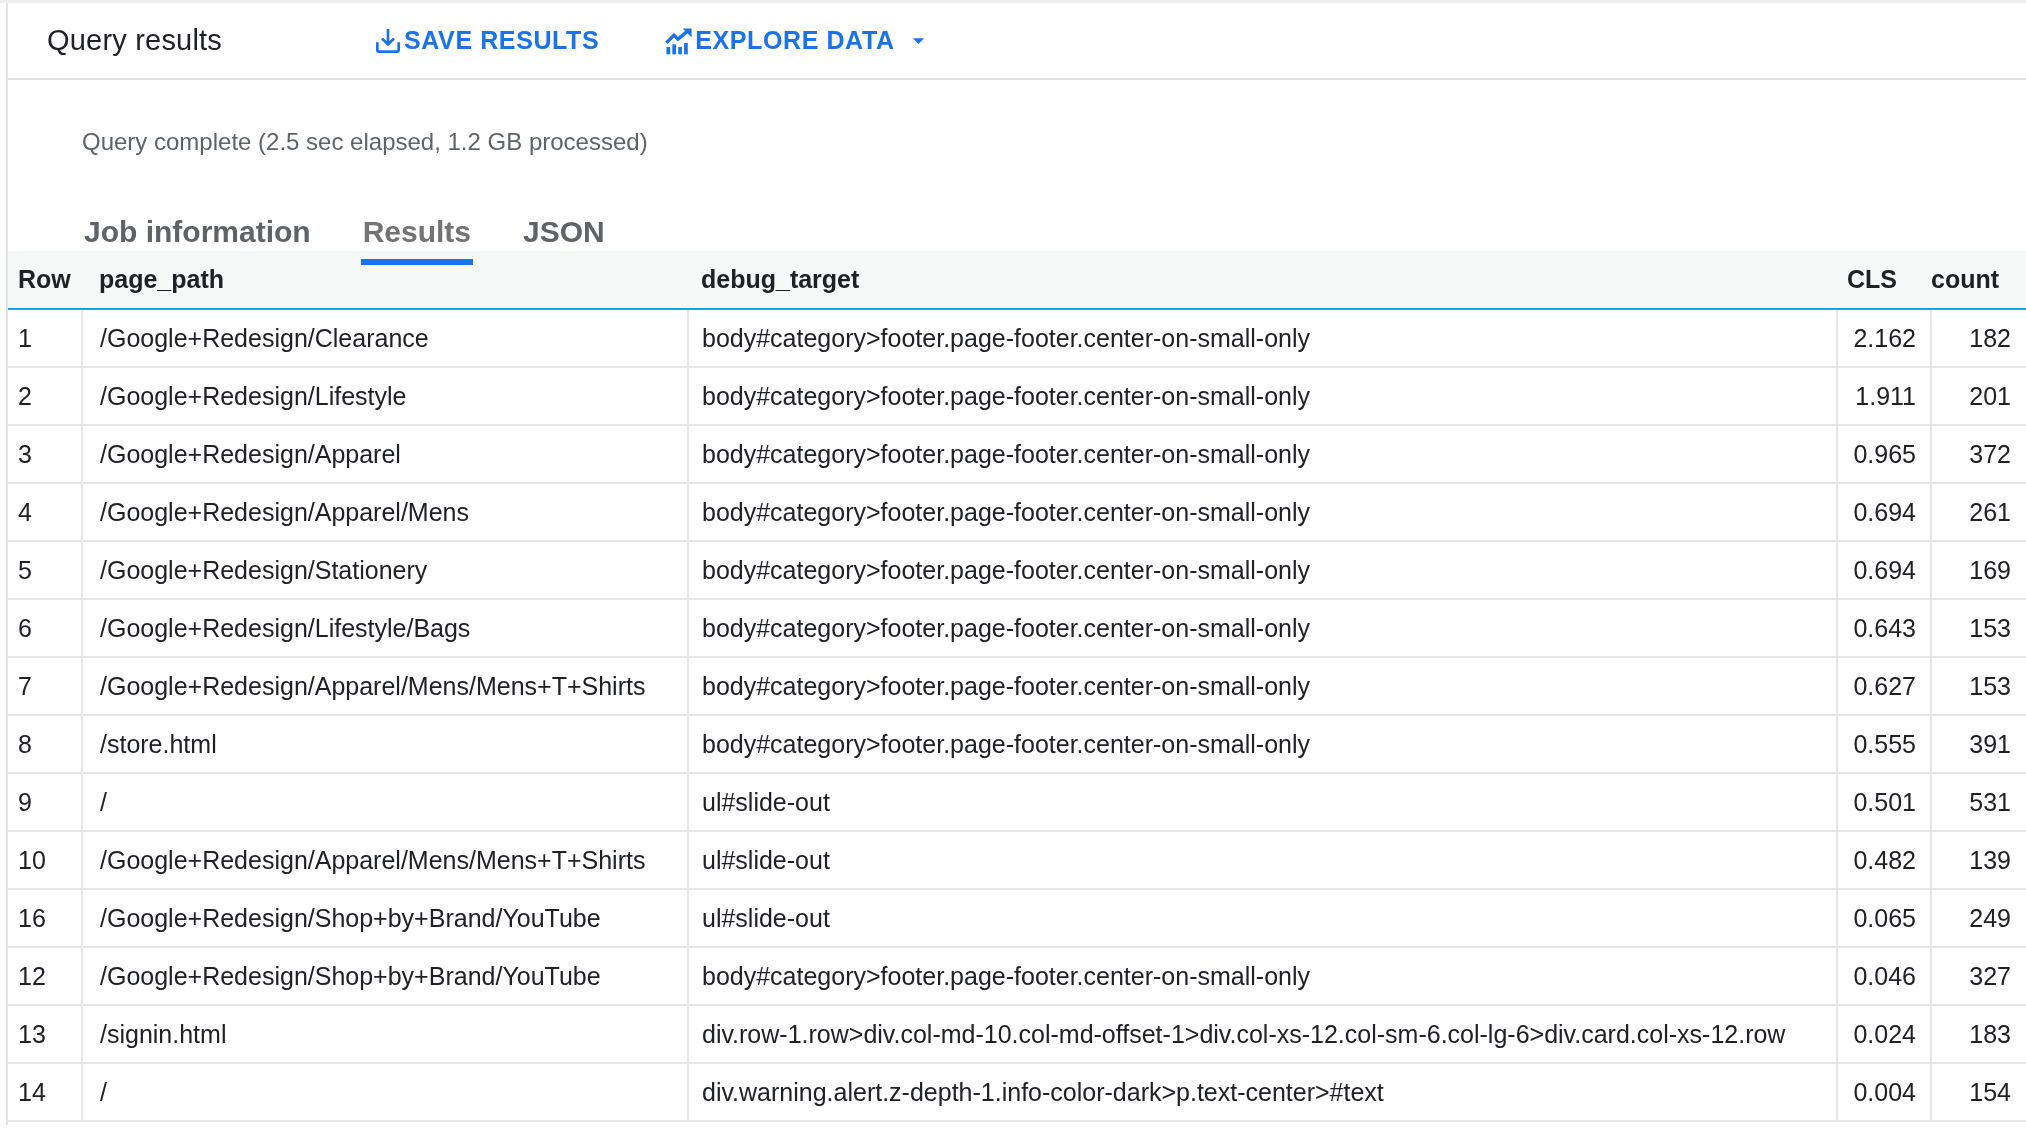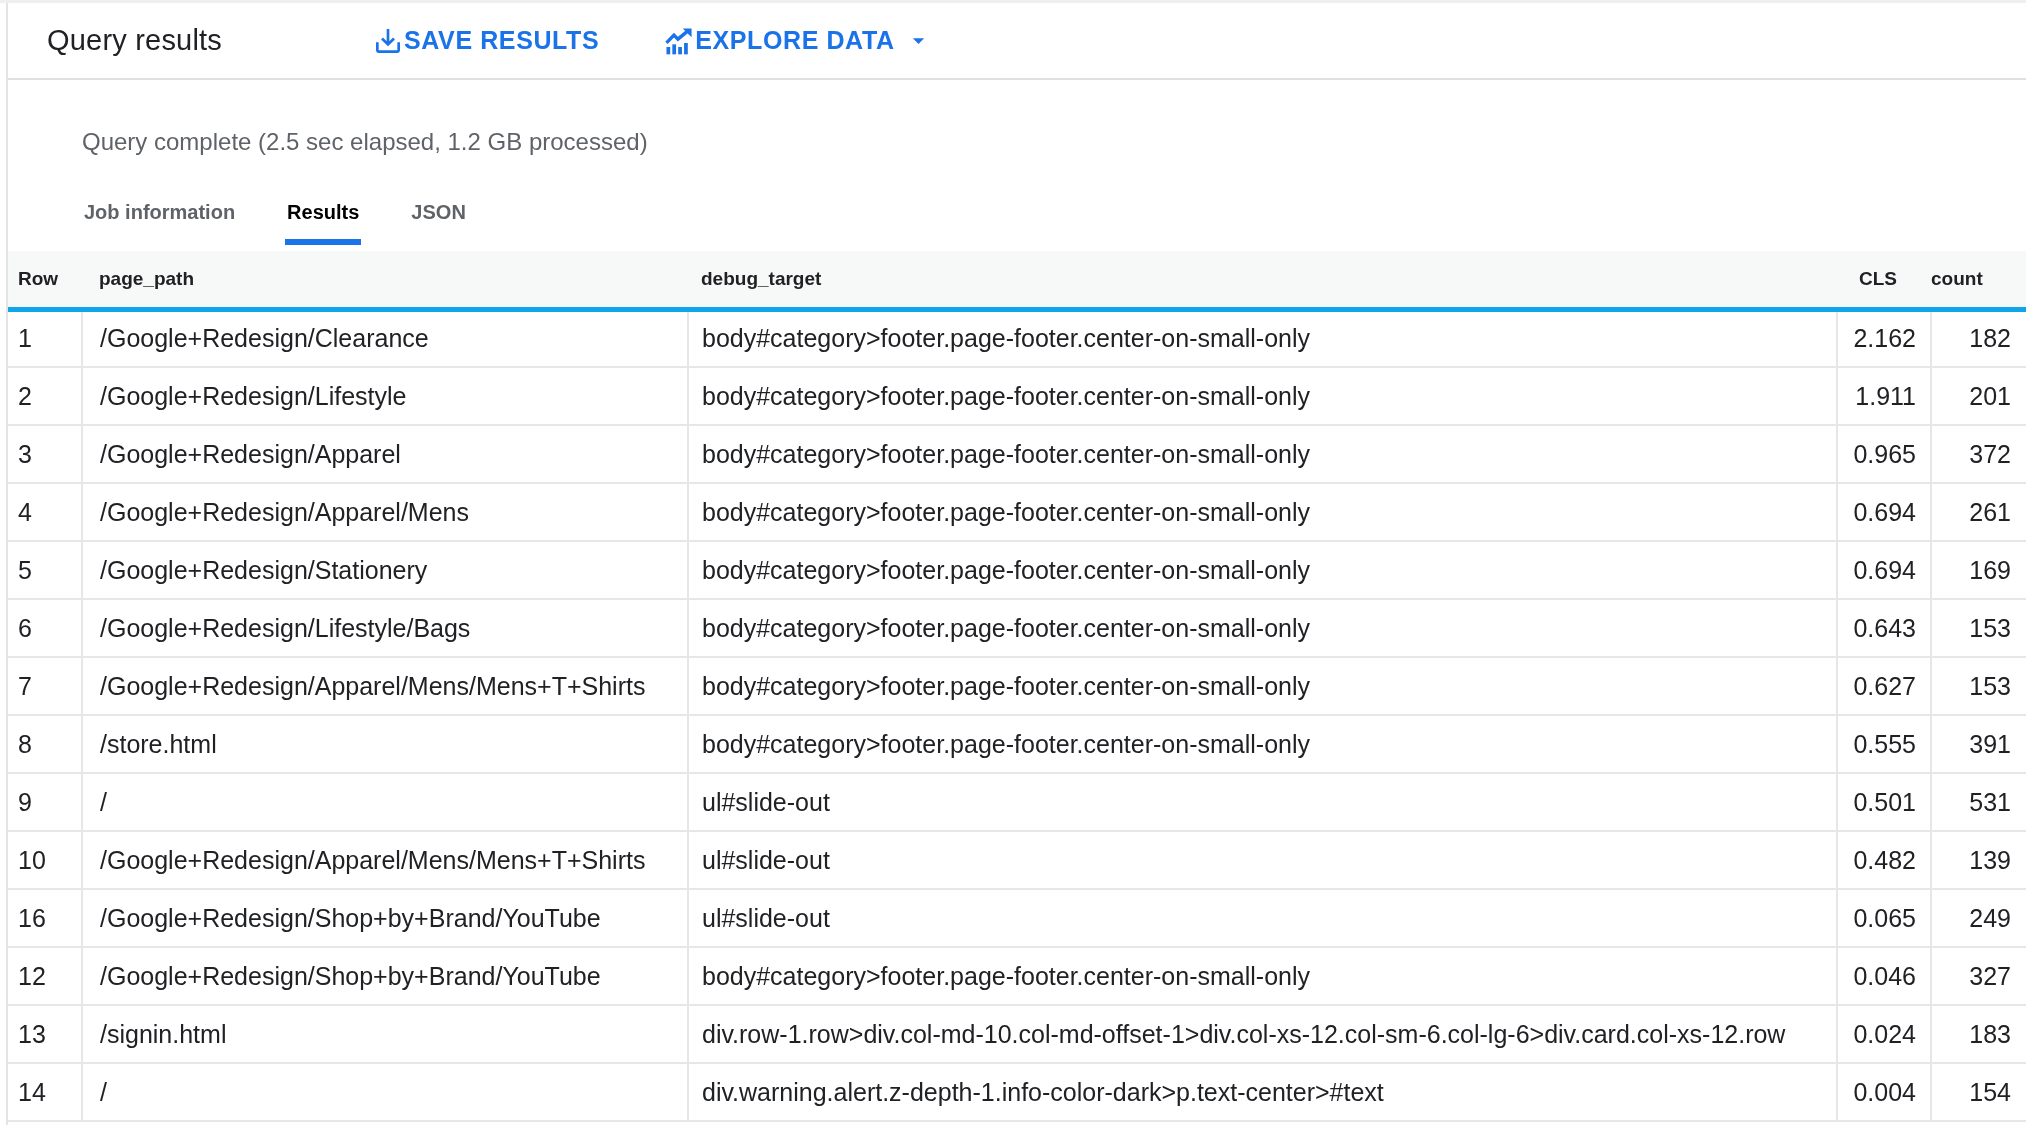--- a/index.html
+++ b/index.html
@@ -52,52 +52,53 @@
     box-sizing:border-box;
     padding:48px 0 0 74px;
   }
   .status-text {
     font-size:24px;
     line-height:28px;
     color:#5f6368;
   }
   .tabs { display:flex; gap:48px; margin-top:42px; }
   .tab {
-    font-size:20px; font-weight:700;
+    font-size:30px; font-weight:700;
     line-height:28px;
     color:#5f6368;
     padding:0 2px 13px 2px;
     border-bottom:6px solid transparent;
     cursor:pointer;
     white-space:nowrap;
-  }
-  .tab.active { color:#000000; border-bottom-color:#1a73e8; }
+    margin-top:20px;
+  }
+  .tab.active { color:#737373; border-bottom-color:#1a73e8; }
 
   
   table.results {
     border-collapse:collapse;
     table-layout:fixed;
     width:2018px;
   }
   .results col.c-row          { width:74px; }
   .results col.c-page_path    { width:606px; }
   .results col.c-debug_target { width:1149px; }
   .results col.c-cls          { width:94px; }
   .results col.c-count        { width:95px; }
 
   .results th {
     background:#f7f8f8;
     height:58px;
     box-sizing:border-box;
-    font-size:19px; font-weight:700;
+    font-size:25px; font-weight:700;
     color:#202124;
     text-align:left;
     vertical-align:middle;
     padding:0 0 0 10px;
-    border-bottom:5px solid #0ea5e9;
+    border-bottom:2px solid #0ea5e9;
     white-space:nowrap; overflow:hidden;
   }
   .results td {
     background:#ffffff;
     height:58px;
     box-sizing:border-box;
     font-size:25px; font-weight:400;
     color:#202124;
     vertical-align:middle;
     padding:0 0 0 10px;

